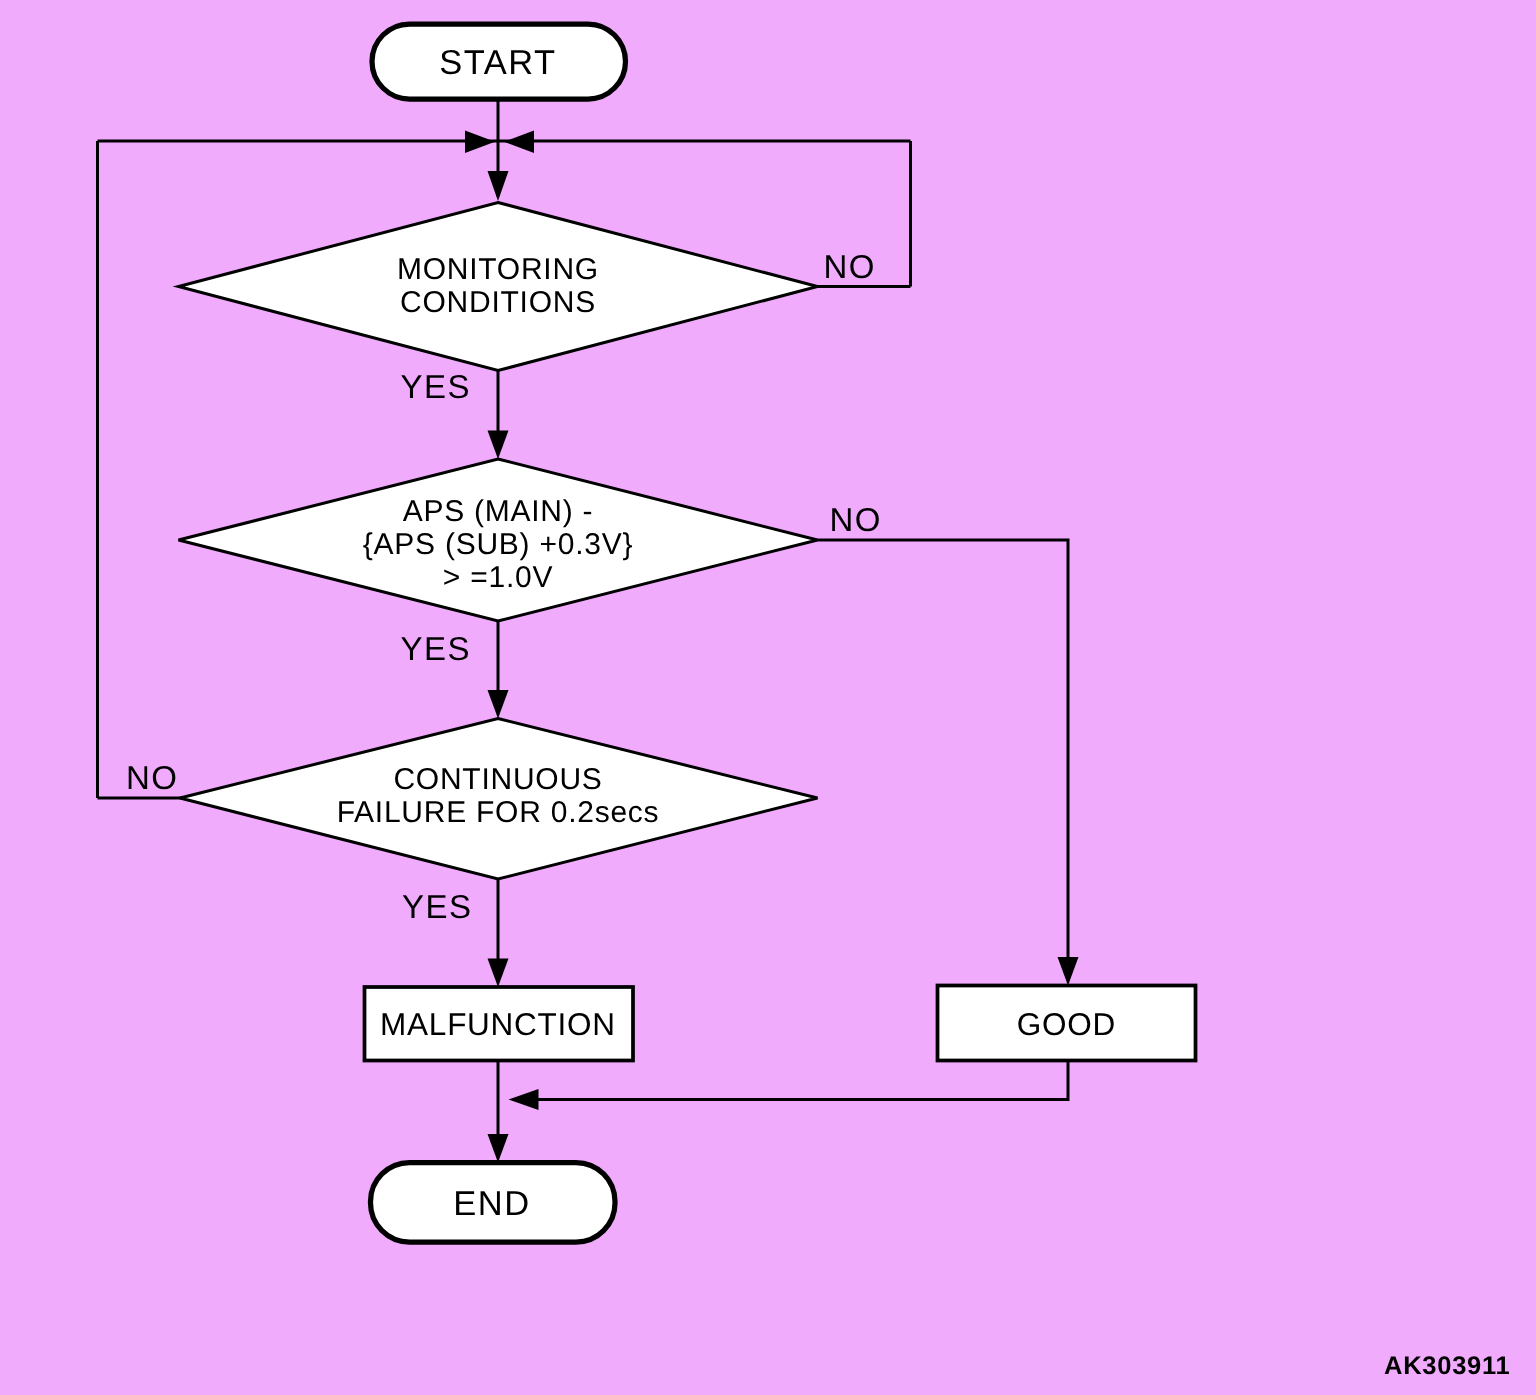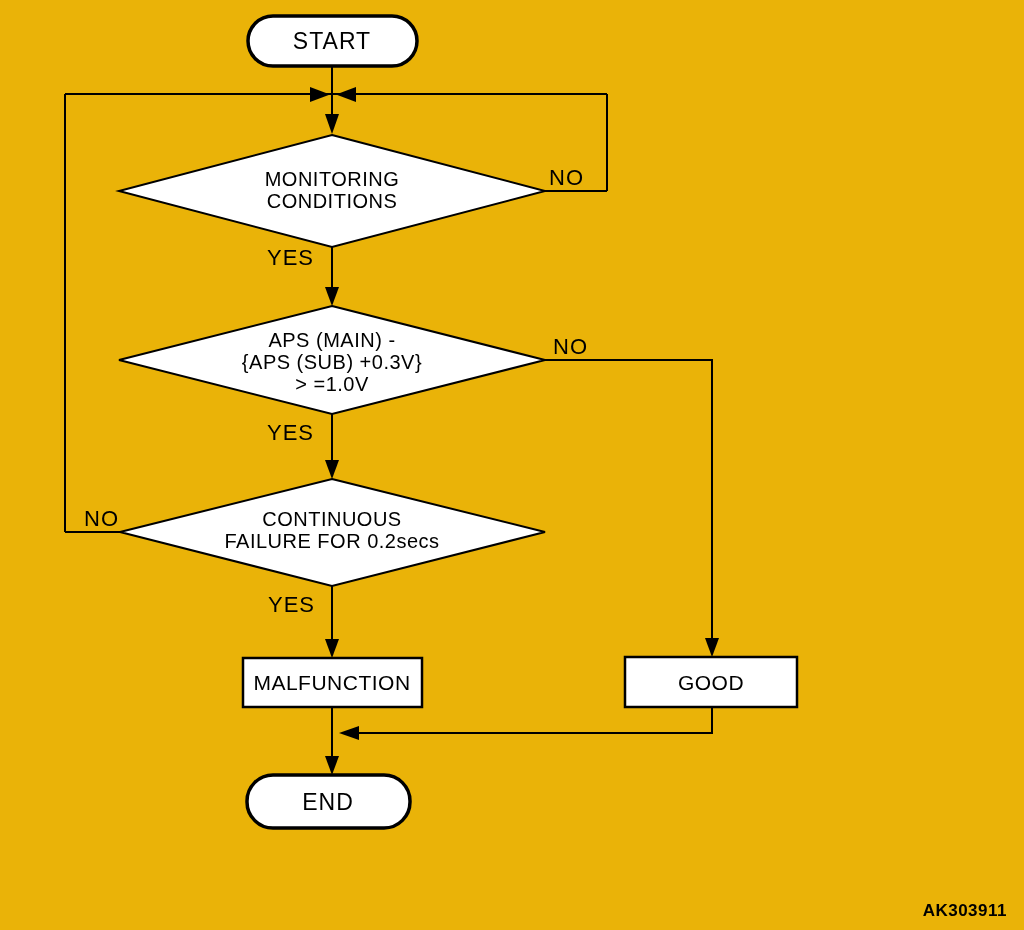--- a/index.html
+++ b/index.html
@@ -4,21 +4,21 @@
 <style>
   html, body {
     margin: 0;
     padding: 0;
     background: #ffffff;
   }
   #stage {
     position: relative;
     width: 1024px;
     height: 930px;
-    background: #eab308;
+    background: #f0abfc;
     overflow: hidden;
   }
   svg {
     display: block;
   }
   .node-text {
     font-family: "Liberation Sans", sans-serif;
     font-size: 20px;
     fill: #000000;
     letter-spacing: 0.5px;

